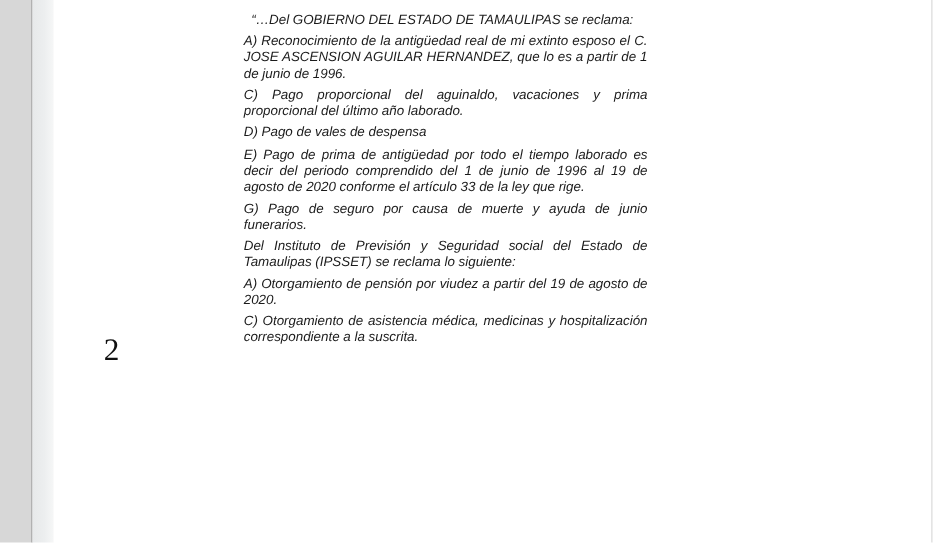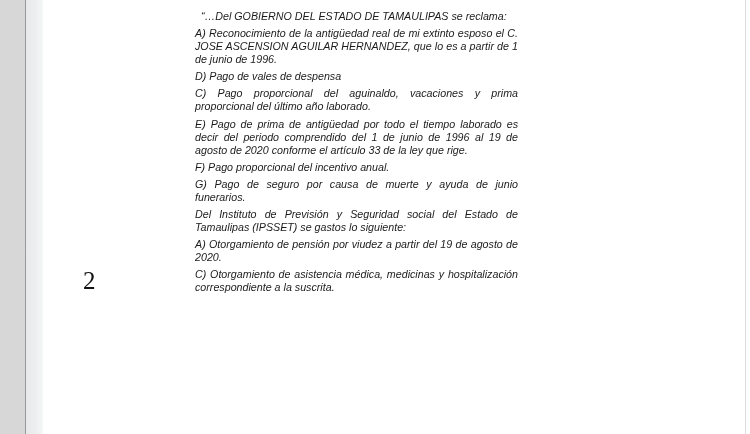--- a/index.html
+++ b/index.html
@@ -106,26 +106,25 @@
   <div class="rail-divider"></div>
   <div class="rail-inner"></div>
 
   <div class="page">
 
     <div class="page-number">2</div>
 
     <div class="text-block" id="text-block">
         <div class="para indent-first">“…Del GOBIERNO DEL ESTADO DE TAMAULIPAS se reclama:</div>
         <div class="para">A) Reconocimiento de la antigüedad real de mi extinto esposo el C. JOSE ASCENSION AGUILAR HERNANDEZ, que lo es a partir de 1 de junio de 1996.</div>
+        <div class="para">C) Pago proporcional del aguinaldo, vacaciones y prima proporcional del último año laborado.</div>
         <div class="para">D) Pago de vales de despensa</div>
-        <div class="para">C) Pago proporcional del aguinaldo, vacaciones y prima proporcional del último año laborado.</div>
         <div class="para">E) Pago de prima de antigüedad por todo el tiempo laborado es decir del periodo comprendido del 1 de junio de 1996 al 19 de agosto de 2020 conforme el artículo 33 de la ley que rige.</div>
-        <div class="para">F) Pago proporcional del incentivo anual.</div>
         <div class="para">G) Pago de seguro por causa de muerte y ayuda de junio funerarios.</div>
-        <div class="para">Del Instituto de Previsión y Seguridad social del Estado de Tamaulipas (IPSSET) se gastos lo siguiente:</div>
+        <div class="para">Del Instituto de Previsión y Seguridad social del Estado de Tamaulipas (IPSSET) se reclama lo siguiente:</div>
         <div class="para">A) Otorgamiento de pensión por viudez a partir del 19 de agosto de 2020.</div>
         <div class="para">C) Otorgamiento de asistencia médica, medicinas y hospitalización correspondiente a la suscrita.</div>
       </div>
 
   </div>
 
   <div class="page-edge-right"></div>
 
 </div>
 

